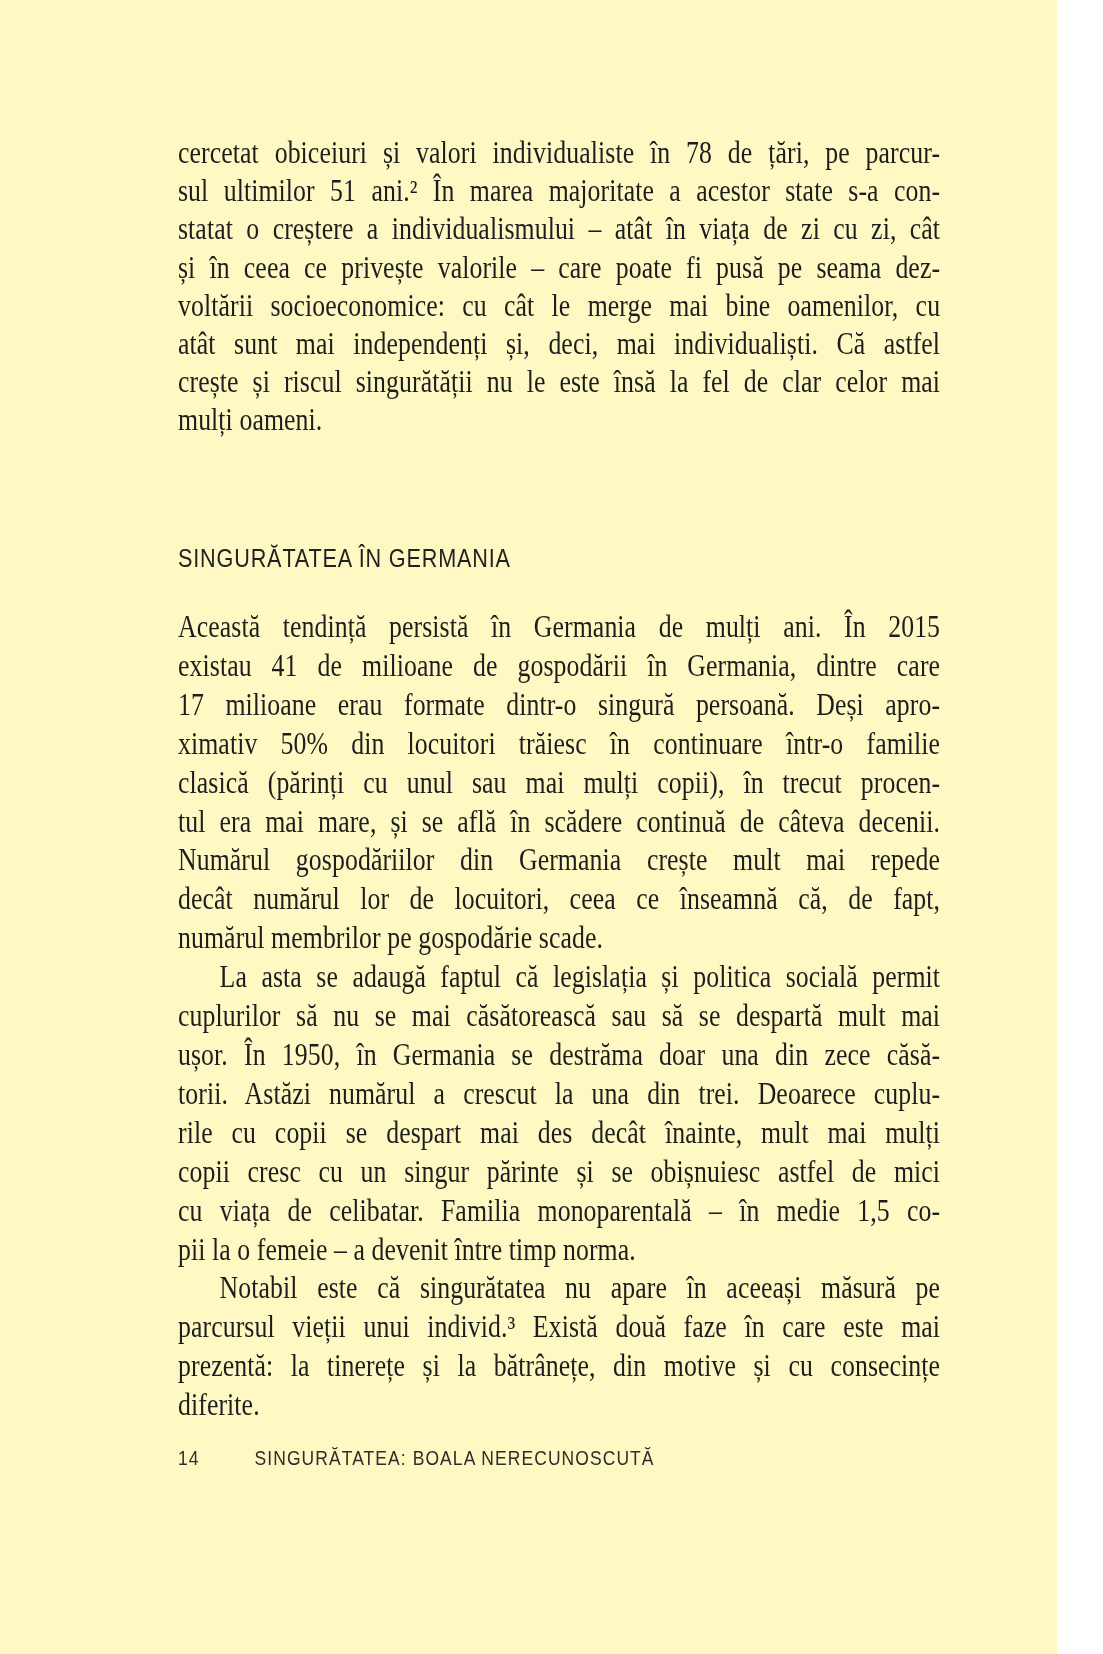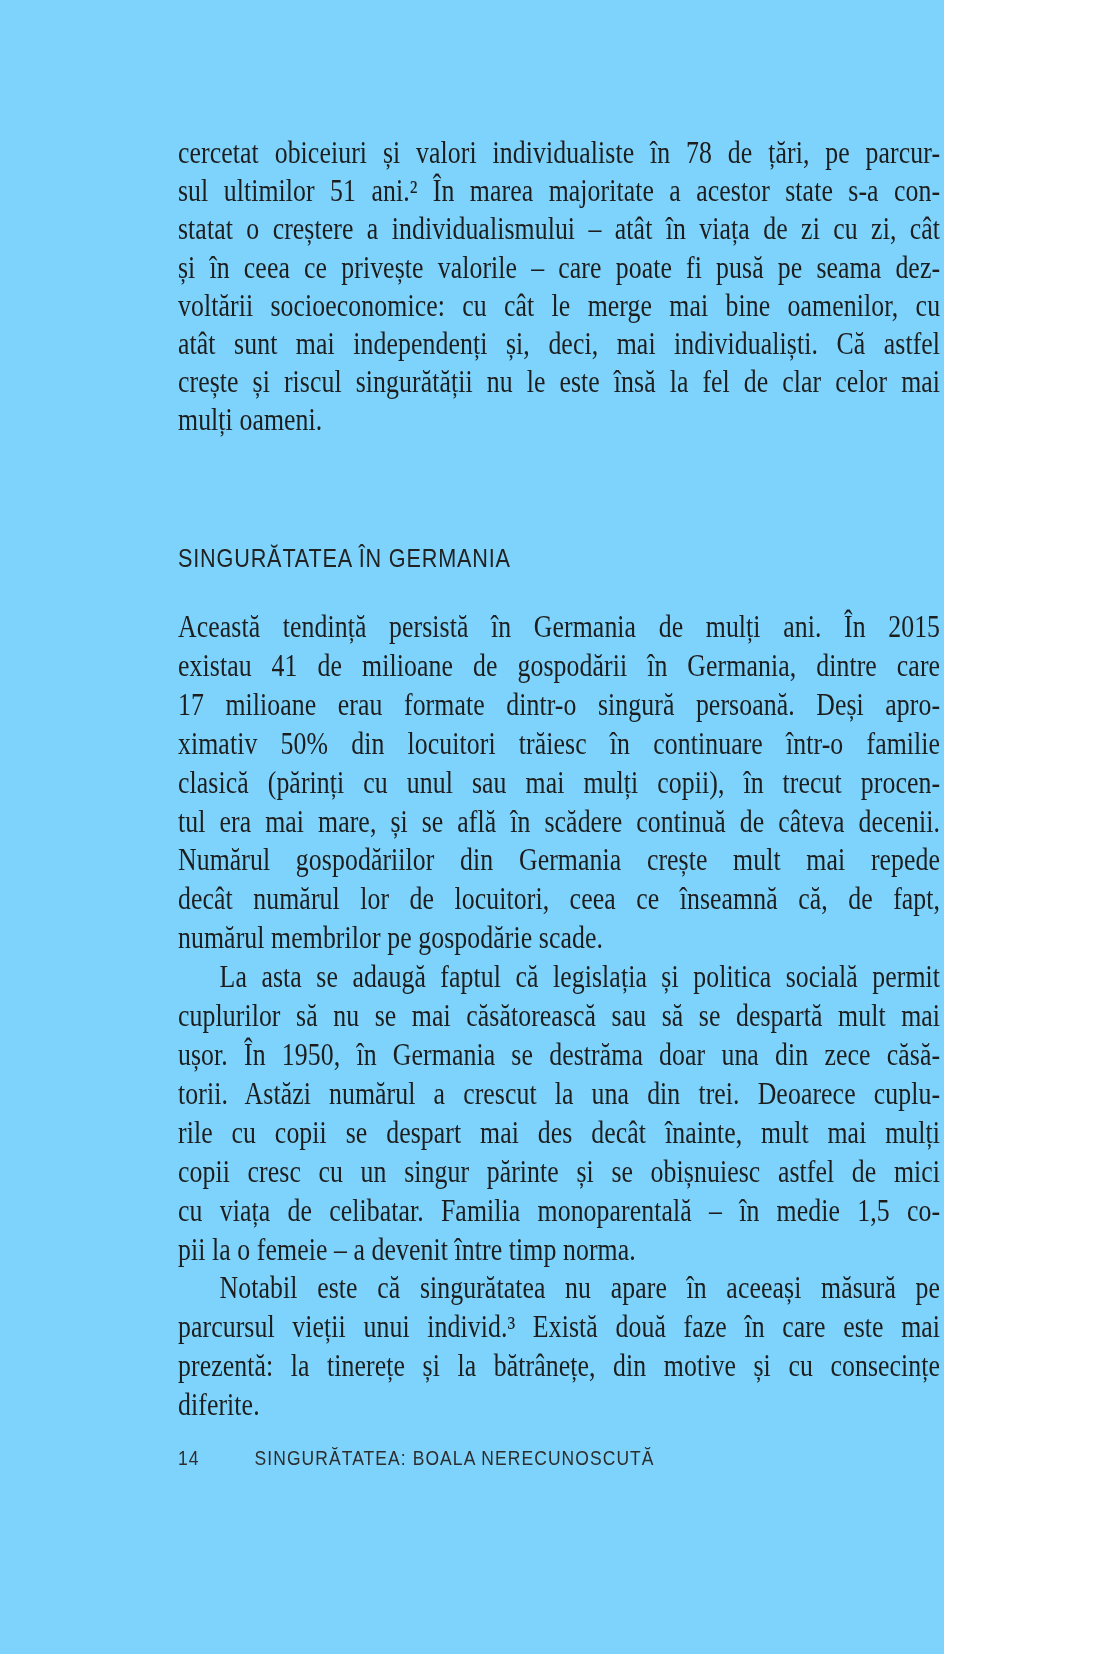--- a/index.html
+++ b/index.html
@@ -1,20 +1,20 @@
 <!DOCTYPE html>
 <html lang="ro"><head>
 <meta charset="utf-8">
 <style>
   html, body { margin: 0; padding: 0; }
   .page {
     position: relative;
-    width: 944px;
+    width: 1057px;
     height: 1654px;
-    background: #7dd3fc;
+    background: #fef9c3;
     overflow: hidden;
     font-family: "Liberation Serif", serif;
   }
   
   .textcol {
     position: absolute;
     left: 178px;
     top: 0;
     width: 916px;
     height: 1654px;

